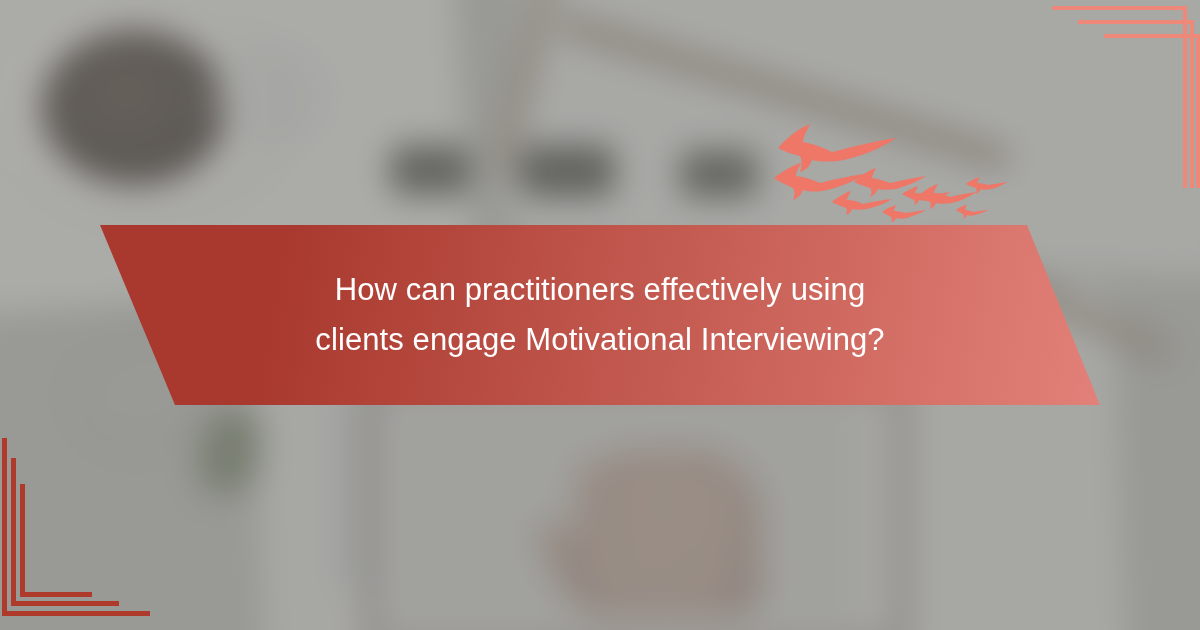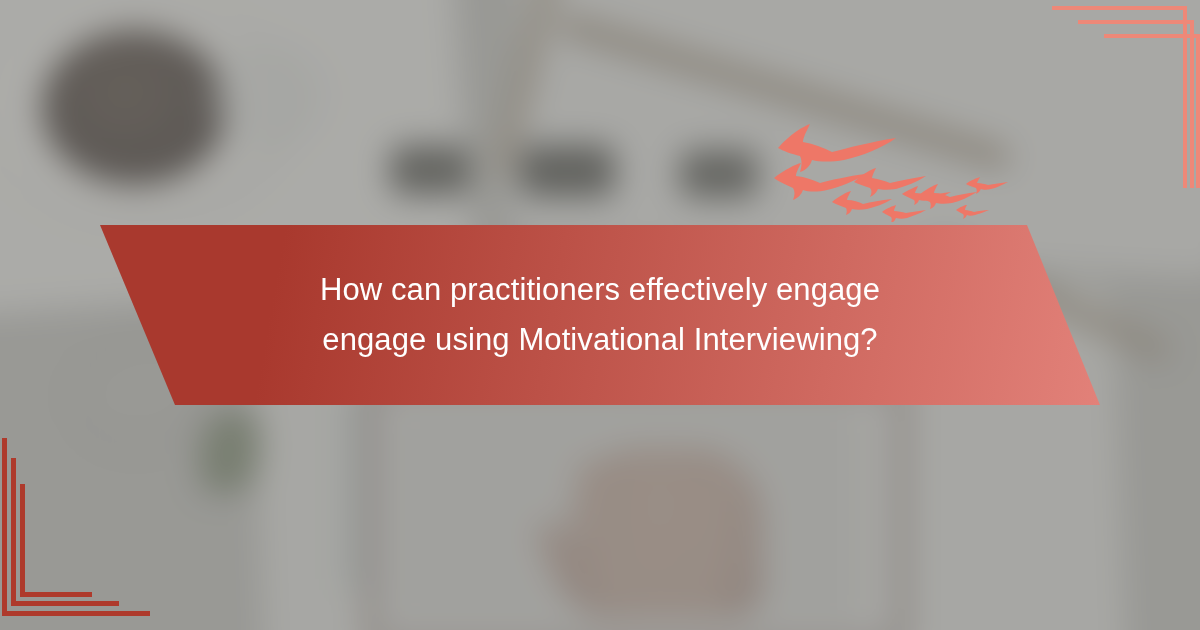--- a/index.html
+++ b/index.html
@@ -293,18 +293,18 @@
         <rect x="11" y="165" width="108" height="5"></rect>
         <rect x="20" y="48" width="5" height="113"></rect>
         <rect x="20" y="156" width="72" height="5"></rect>
       </g>
     </svg>
   </div>
 
   <div id="banner">
     <div id="banner-fill" style="background: linear-gradient(100deg, rgb(169, 57, 46) 0%, rgb(169, 57, 46) 18%, rgb(226, 129, 121) 100%);"></div>
     <div id="banner-text" style="color: rgb(255, 255, 255);">
-      <div>How can practitioners effectively engage</div>
-      <div>engage using Motivational Interviewing?</div>
+      <div>How can practitioners effectively using</div>
+      <div>clients engage Motivational Interviewing?</div>
     </div>
   </div>
 
 </div>
 
 </body></html>

